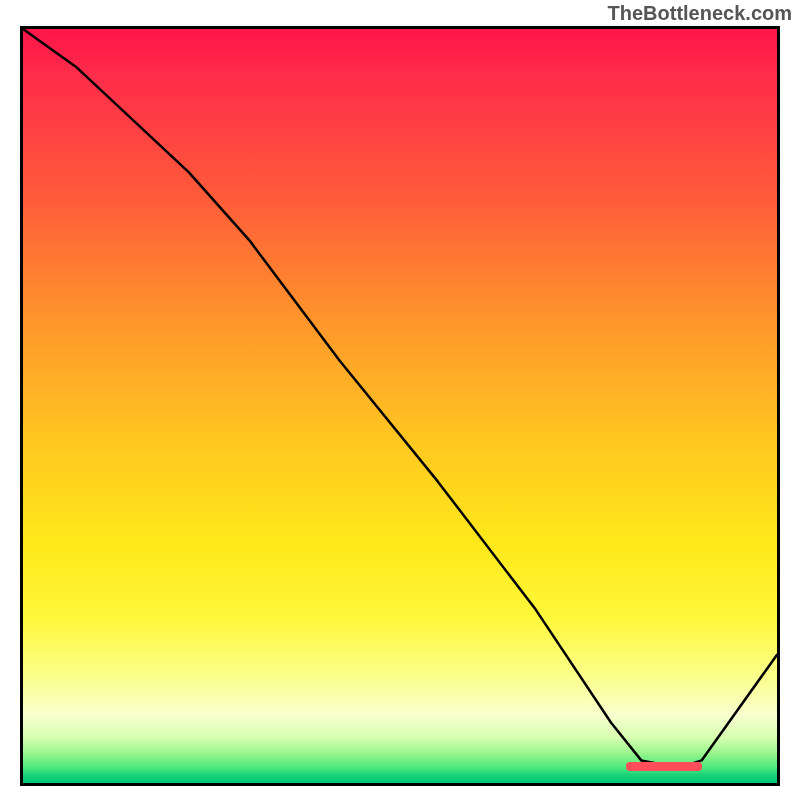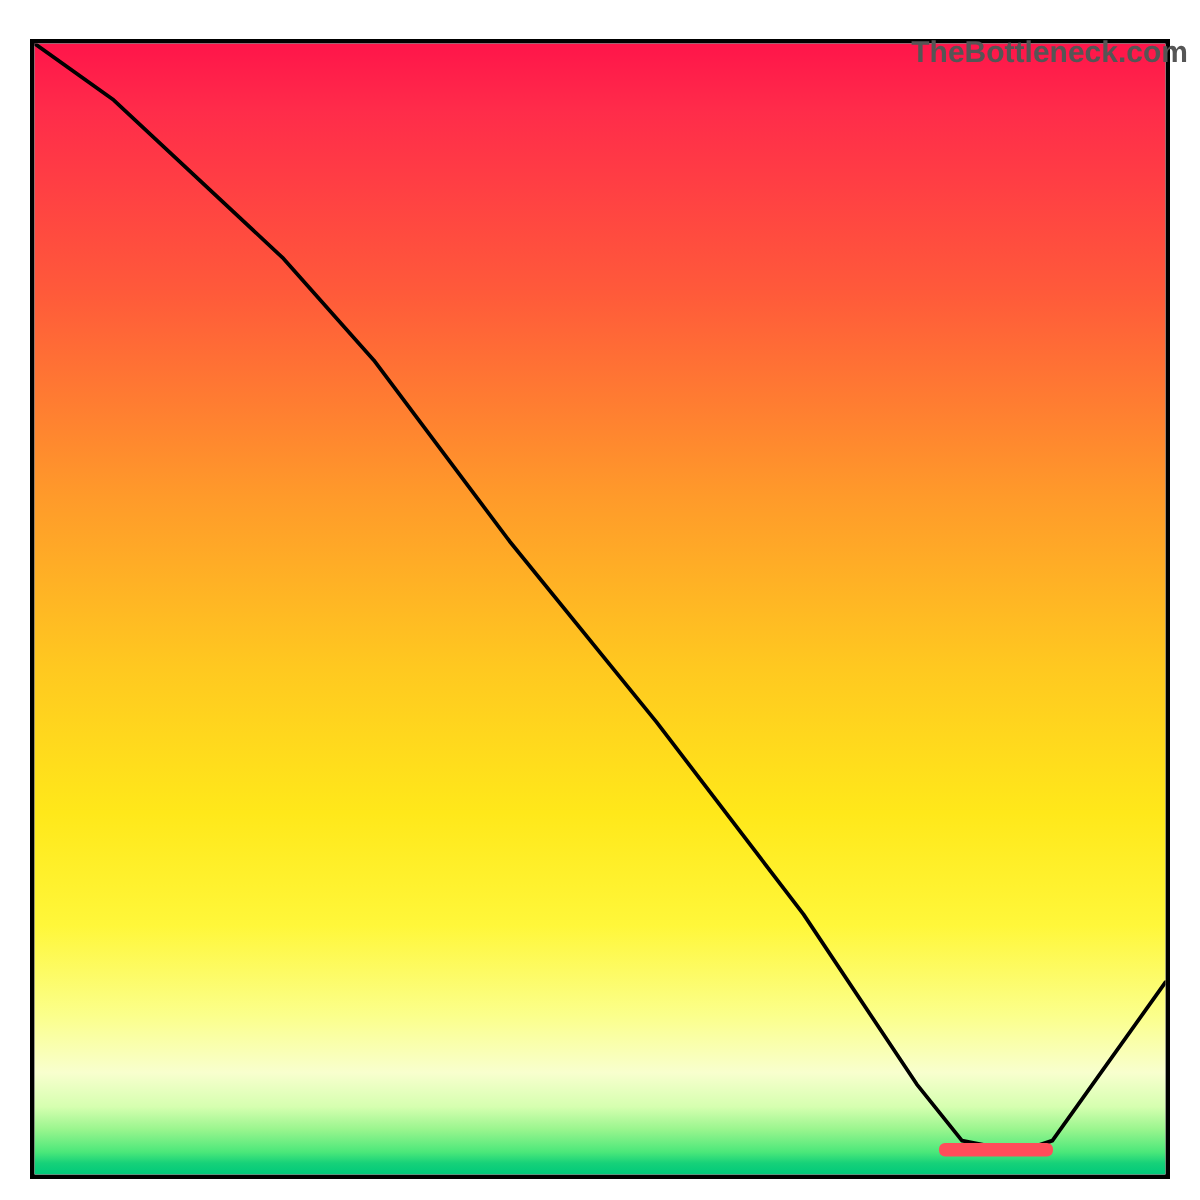--- a/index.html
+++ b/index.html
@@ -12,21 +12,20 @@
   }
   .watermark {
     position: absolute;
     top: 2px;
     right: 8px;
     font-family: Arial, Helvetica, sans-serif;
     font-size: 20px;
     font-weight: bold;
     color: #555555;
     z-index: 10;
-    margin-top: 22px;
   }
   .chart-box {
     position: absolute;
     left: 20px;
     top: 26px;
     width: 760px;
     height: 760px;
     border: 3px solid #000000;
     overflow: hidden;
   }

